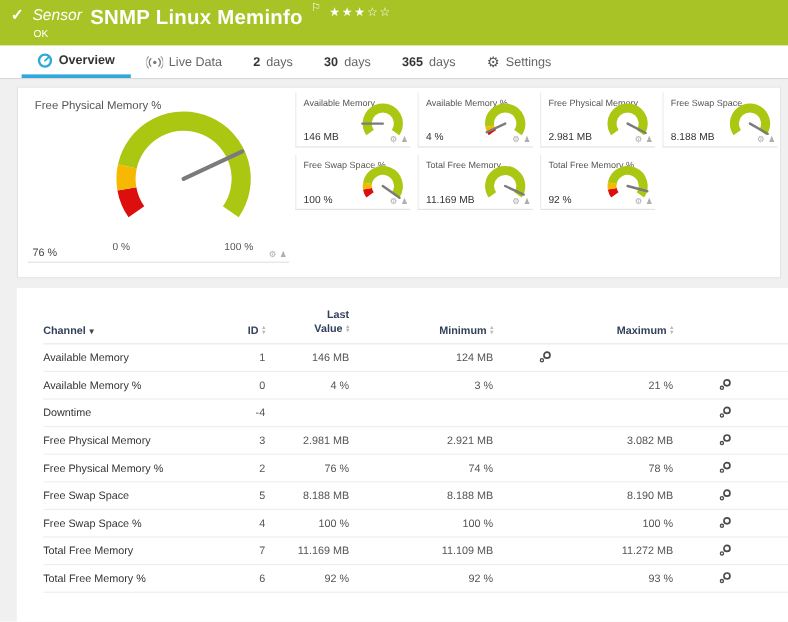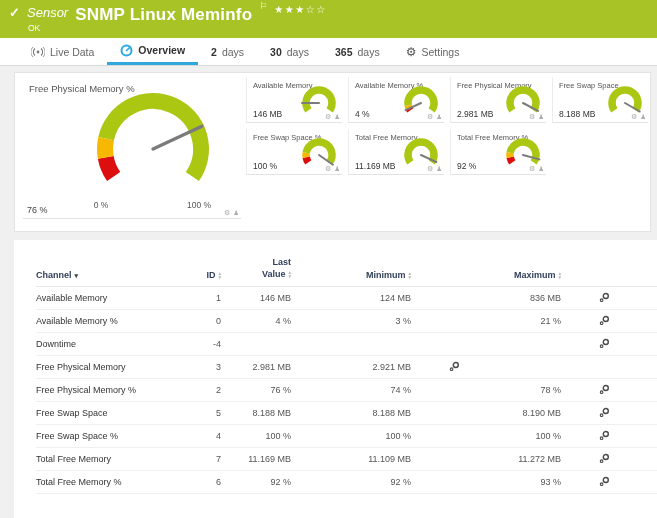--- a/index.html
+++ b/index.html
@@ -69,36 +69,36 @@
   <div id="hdr-line">
     <span class="typ">Sensor</span>
     <span class="ttl">SNMP Linux Meminfo</span>
     <span class="flag">⚐</span>
     <span class="stars"><span>★★★</span><span>☆☆</span></span>
   </div>
   <div class="ok">OK</div>
 </div>
 
 <div id="tabs">
+  <div class="tab active" style="border-bottom-color: rgb(49, 168, 220);">
+    <svg width="13" height="13" viewBox="0 0 13 13">
+      <circle cx="6.5" cy="6.5" r="5" fill="none" stroke="#2da9dc" stroke-width="2"></circle>
+      <line x1="6.5" y1="6.5" x2="9.6" y2="3.6" stroke="#2da9dc" stroke-width="1.6" stroke-linecap="round"></line>
+    </svg>
+    <span class="lbl">Overview</span>
+  </div>
   <div class="tab">
     <svg width="14" height="12" viewBox="0 0 14 12">
       <circle cx="7" cy="6" r="1.4" fill="#777"></circle>
       <path d="M4 2.5 a4.6 4.6 0 0 0 0 7" fill="none" stroke="#777" stroke-width="1.1"></path>
       <path d="M10 2.5 a4.6 4.6 0 0 1 0 7" fill="none" stroke="#777" stroke-width="1.1"></path>
       <path d="M2 1 a6.8 6.8 0 0 0 0 10" fill="none" stroke="#999" stroke-width="1"></path>
       <path d="M12 1 a6.8 6.8 0 0 1 0 10" fill="none" stroke="#999" stroke-width="1"></path>
     </svg>
     <span class="lbl">Live Data</span>
-  </div>
-  <div class="tab active" style="border-bottom-color: rgb(49, 168, 220);">
-    <svg width="13" height="13" viewBox="0 0 13 13">
-      <circle cx="6.5" cy="6.5" r="5" fill="none" stroke="#2da9dc" stroke-width="2"></circle>
-      <line x1="6.5" y1="6.5" x2="9.6" y2="3.6" stroke="#2da9dc" stroke-width="1.6" stroke-linecap="round"></line>
-    </svg>
-    <span class="lbl">Overview</span>
   </div>
   <div class="tab">
     <span class="num">2</span>
     <span class="lbl">days</span>
   </div>
   <div class="tab">
     <span class="num">30</span>
     <span class="lbl">days</span>
   </div>
   <div class="tab">
@@ -243,21 +243,20 @@
           <span>▾</span>
         </span></div>
     <div></div>
   </div>
 
   <div class="trow">
     <div class="cname">Available Memory</div>
     <div class="r">1</div>
     <div class="r">146 MB</div>
     <div class="r">124 MB</div>
-    <div class="r">836 MB</div>
     <div class="actioncell"><svg class="wrenchicon" width="11" height="11" viewBox="0 0 11 11">
           <circle cx="6.8" cy="4" r="2.5" fill="none" stroke="#4a4a4a" stroke-width="1.4"></circle>
           <circle cx="2.6" cy="8.2" r="1.3" fill="none" stroke="#4a4a4a" stroke-width="1.1"></circle>
         </svg></div>
   </div>
   <div class="trow">
     <div class="cname">Available Memory %</div>
     <div class="r">0</div>
     <div class="r">4 %</div>
     <div class="r">3 %</div>
@@ -276,20 +275,21 @@
     <div class="actioncell"><svg class="wrenchicon" width="11" height="11" viewBox="0 0 11 11">
           <circle cx="6.8" cy="4" r="2.5" fill="none" stroke="#4a4a4a" stroke-width="1.4"></circle>
           <circle cx="2.6" cy="8.2" r="1.3" fill="none" stroke="#4a4a4a" stroke-width="1.1"></circle>
         </svg></div>
   </div>
   <div class="trow">
     <div class="cname">Free Physical Memory</div>
     <div class="r">3</div>
     <div class="r">2.981 MB</div>
     <div class="r">2.921 MB</div>
+    <div class="r">3.082 MB</div>
     <div class="actioncell"><svg class="wrenchicon" width="11" height="11" viewBox="0 0 11 11">
           <circle cx="6.8" cy="4" r="2.5" fill="none" stroke="#4a4a4a" stroke-width="1.4"></circle>
           <circle cx="2.6" cy="8.2" r="1.3" fill="none" stroke="#4a4a4a" stroke-width="1.1"></circle>
         </svg></div>
   </div>
   <div class="trow">
     <div class="cname">Free Physical Memory %</div>
     <div class="r">2</div>
     <div class="r">76 %</div>
     <div class="r">74 %</div>

